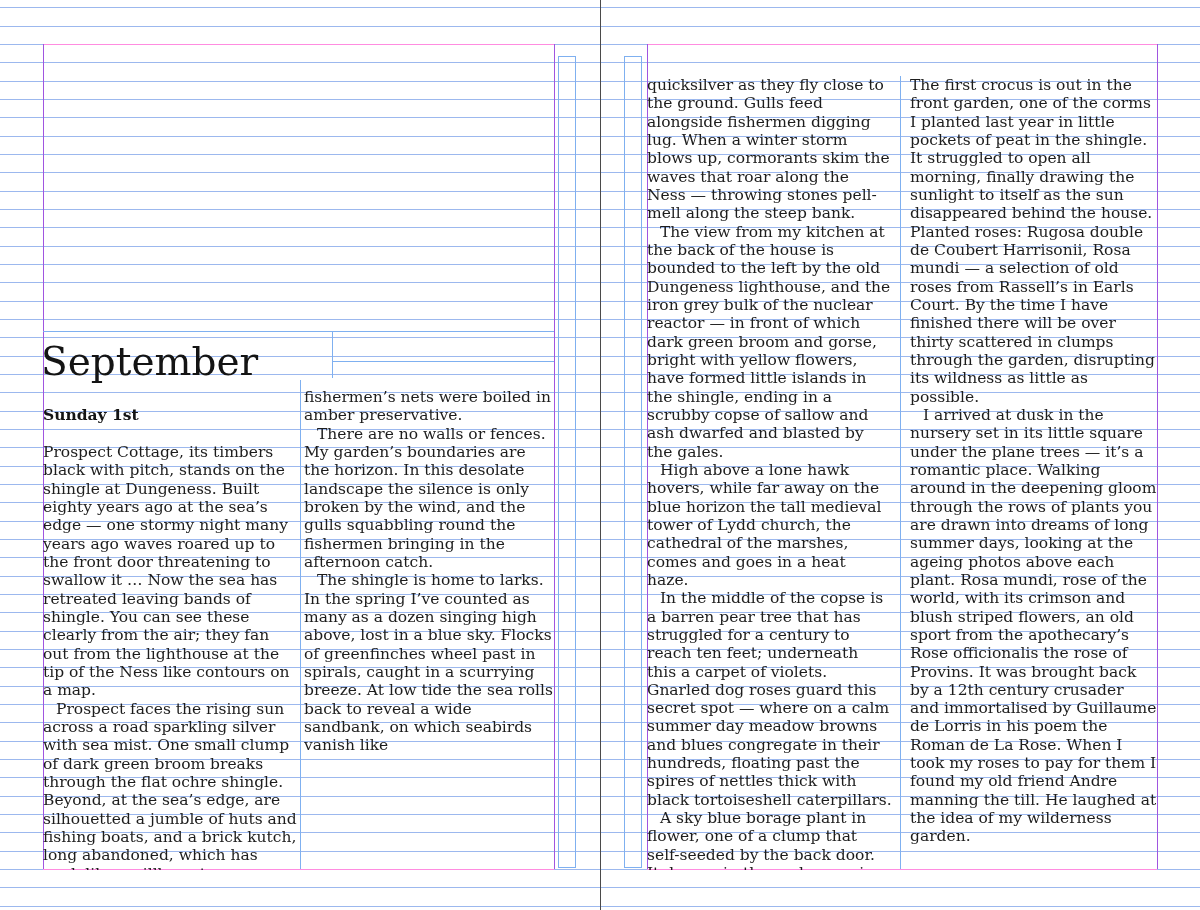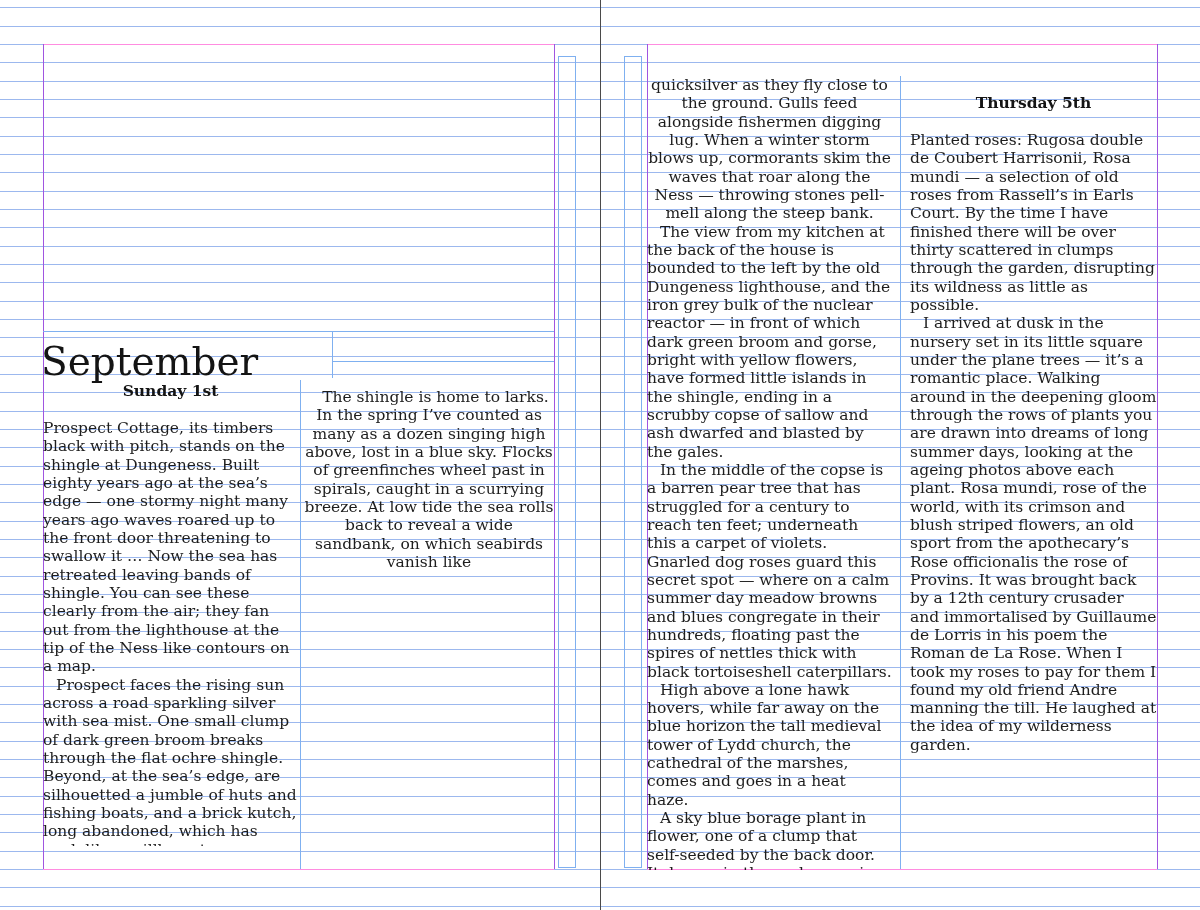--- a/index.html
+++ b/index.html
@@ -18,22 +18,22 @@
     position:absolute;z-index:5;color:#1d1d1d;
     font-size:15.5px;line-height:18.335px;overflow:hidden;
     text-align:left;
   }
   .col p{margin:0;}
   .col p.indent{text-indent:13px;}
   .col h3.entry-heading{
     margin:18.335px 0;font-size:15.5px;line-height:18.335px;
     font-weight:bold;color:#141414;
   }
-  .col > :first-child{margin-top:0;text-align:center;}
-  #col-l1{left:43px;top:364px;width:255px;height:482px;}
+  .col > :first-child{margin-top:0;}
+  #col-l1{left:43px;top:388px;width:255px;height:482px;}
   #col-l2{left:304px;top:388px;width:250px;height:482px;}
   #col-r1{left:647px;top:76px;width:245px;height:794px;}
   #col-r2{left:910px;top:76px;width:247px;height:794px;}
 </style>
 </head>
 <body>
 
 <div class="canvas">
   <div id="guides-layer">
       <div style="position: absolute; left: 0px; top: 7px; width: 1200px; height: 1px; background: rgb(156, 184, 238);"></div>
@@ -106,29 +106,31 @@
 
   <h1 class="month-heading">September</h1>
 
   <div class="col" id="col-l1">
       <h3 class="entry-heading">Sunday 1st</h3>
       <p class="body-para">Prospect Cottage, its timbers black with pitch, stands on the shingle at Dungeness. Built eighty years ago at the sea’s edge — one stormy night many years ago waves roared up to the front door threatening to swallow it … Now the sea has retreated leaving bands of shingle. You can see these clearly from the air; they fan out from the lighthouse at the tip of the Ness like contours on a map.</p>
       <p class="body-para indent">Prospect faces the rising sun across a road sparkling silver with sea mist. One small clump of dark green broom breaks through the flat ochre shingle. Beyond, at the sea’s edge, are silhouetted a jumble of huts and fishing boats, and a brick kutch, long abandoned, which has sunk like a pillbox at a crazy angle; in it, many years ago, the</p>
     </div>
 
   <div class="col" id="col-l2">
+      <p class="body-para">fishermen’s nets were boiled in amber preservative.</p>
+      <p class="body-para indent">There are no walls or fences. My garden’s boundaries are the horizon. In this desolate landscape the silence is only broken by the wind, and the gulls squabbling round the fishermen bringing in the afternoon catch.</p>
       <p class="body-para indent">The shingle is home to larks. In the spring I’ve counted as many as a dozen singing high above, lost in a blue sky. Flocks of greenfinches wheel past in spirals, caught in a scurrying breeze. At low tide the sea rolls back to reveal a wide sandbank, on which seabirds vanish like</p>
     </div>
 
   <div class="col" id="col-r1">
       <p class="body-para">quicksilver as they fly close to the ground. Gulls feed alongside fishermen digging lug. When a winter storm blows up, cormorants skim the waves that roar along the Ness — throwing stones pell-mell along the steep bank.</p>
       <p class="body-para indent">The view from my kitchen at the back of the house is bounded to the left by the old Dungeness lighthouse, and the iron grey bulk of the nuclear reactor — in front of which dark green broom and gorse, bright with yellow flowers, have formed little islands in the shingle, ending in a scrubby copse of sallow and ash dwarfed and blasted by the gales.</p>
+      <p class="body-para indent">High above a lone hawk hovers, while far away on the blue horizon the tall medieval tower of Lydd church, the cathedral of the marshes, comes and goes in a heat haze.</p>
       <p class="body-para indent">In the middle of the copse is a barren pear tree that has struggled for a century to reach ten feet; underneath this a carpet of violets. Gnarled dog roses guard this secret spot — where on a calm summer day meadow browns and blues congregate in their hundreds, floating past the spires of nettles thick with black tortoiseshell caterpillars.</p>
-      <p class="body-para indent">High above a lone hawk hovers, while far away on the blue horizon the tall medieval tower of Lydd church, the cathedral of the marshes, comes and goes in a heat haze.</p>
       <p class="body-para indent">A sky blue borage plant in flower, one of a clump that self-seeded by the back door. It droops in the early morning frost but recovers quickly: ‘I borage bring courage.’</p>
     </div>
 
   <div class="col" id="col-r2">
-      <h3 class="entry-heading">Thursday 5th</h3>
+      <p class="body-para">The first crocus is out in the front garden, one of the corms I planted last year in little pockets of peat in the shingle. It struggled to open all morning, finally drawing the sunlight to itself as the sun disappeared behind the house.</p>
       <p class="body-para">Planted roses: Rugosa double de Coubert Harrisonii, Rosa mundi — a selection of old roses from Rassell’s in Earls Court. By the time I have finished there will be over thirty scattered in clumps through the garden, disrupting its wildness as little as possible.</p>
       <p class="body-para indent">I arrived at dusk in the nursery set in its little square under the plane trees — it’s a romantic place. Walking around in the deepening gloom through the rows of plants you are drawn into dreams of long summer days, looking at the ageing photos above each plant. Rosa mundi, rose of the world, with its crimson and blush striped flowers, an old sport from the apothecary’s Rose officionalis the rose of Provins. It was brought back by a 12th century crusader and immortalised by Guillaume de Lorris in his poem the Roman de La Rose. When I took my roses to pay for them I found my old friend Andre manning the till. He laughed at the idea of my wilderness garden.</p>
     </div>
 </div>
 
 </body></html>

